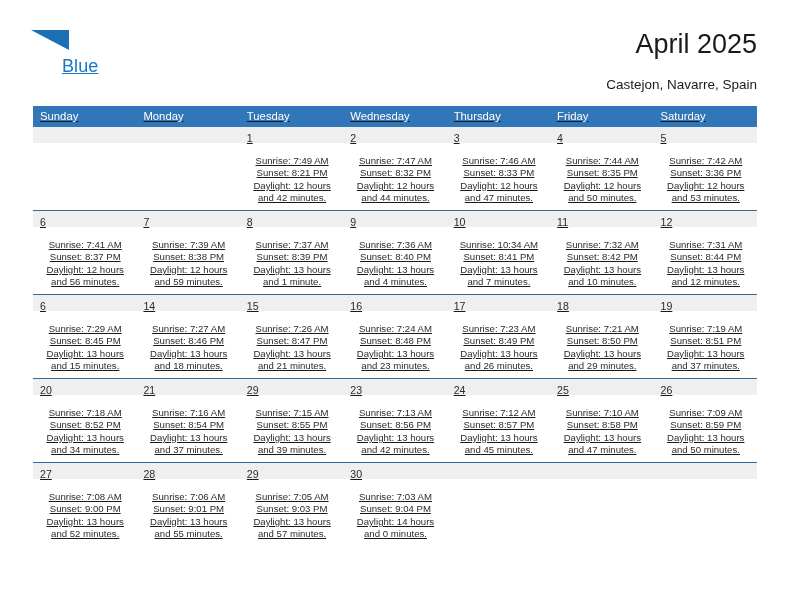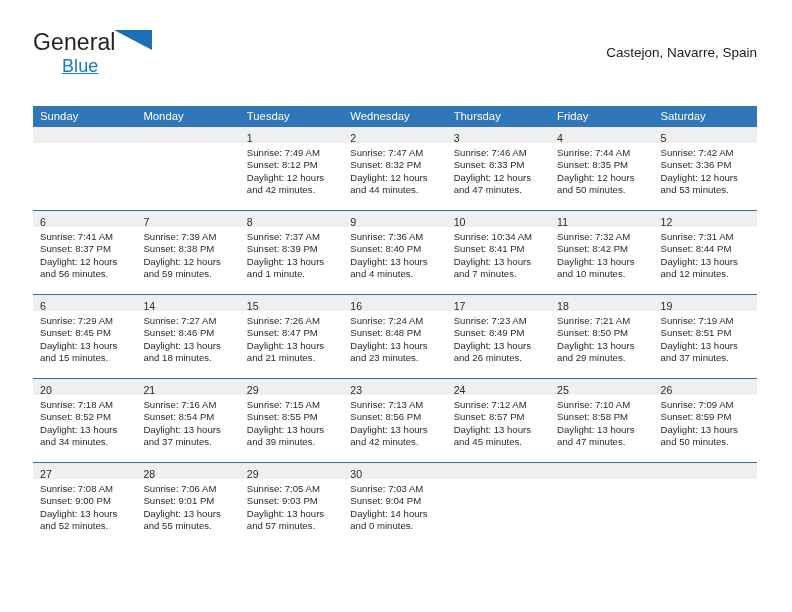--- a/index.html
+++ b/index.html
@@ -83,20 +83,21 @@
   .calendar {
     position: absolute;
     left: 33px;
     top: 106px;
     width: 724px;
   }
   table.cal {
     border-collapse: collapse;
     table-layout: fixed;
     width: 724px;
+    text-decoration: underline;
   }
   table.cal th {
     background: #3076b8;
     color: #ffffff;
     font-size: 11.3px;
     font-weight: normal;
     text-align: left;
     padding: 4px 0 5px 7px;
     height: 11px;
     border: none;
@@ -123,46 +124,48 @@
     height: 16px;
     padding: 1px 0 1px 7px;
     box-sizing: border-box;
   }
   .daynum {
     font-size: 10.6px;
     line-height: 13px;
     color: #2b2b2b;
   }
   .cell-body {
-    padding: 4px 6px 0 7px;
+    padding: 12px 6px 0 7px;
+    text-align: center;
   }
   .cell-body div {
     font-size: 9.6px;
     line-height: 12.4px;
     color: #2b2b2b;
     white-space: nowrap;
   }
 </style>
 </head>
 <body>
 
 <div class="page">
 
   <div class="header">
 
     <div class="brand">
       <div class="brand-line1">
-        <span>General</span><span class="brand-tri"><svg width="40" height="24" viewBox="0 0 40 24">
+        <span class="brand-tri"><svg width="40" height="24" viewBox="0 0 40 24">
               <polygon points="0,2 38,2 38,22" fill="#1b6fb5"></polygon>
             </svg></span>
       </div>
       <div class="brand-line2">Blue</div>
     </div>
 
     <div class="title-block">
+      <div class="cal-title">April 2025</div>
       <div class="cal-subtitle">Castejon, Navarre, Spain</div>
     </div>
 
   </div>
 
   <div class="calendar">
     <table class="cal">
       <colgroup>
         <col style="width:103.4px">
           <col style="width:103.4px">
@@ -193,21 +196,21 @@
             <td class="empty">
               <div class="cell-inner">
                 <div class="daynum-band"><span class="daynum"></span></div>
               </div>
             </td>
             <td>
               <div class="cell-inner">
                 <div class="daynum-band"><span class="daynum">1</span></div>
                 <div class="cell-body">
                   <div>Sunrise: 7:49 AM</div>
-                  <div>Sunset: 8:12 PM</div>
+                  <div>Sunset: 8:21 PM</div>
                   <div>Daylight: 12 hours</div>
                   <div>and 42 minutes.</div>
                 </div>
               </div>
             </td>
             <td>
               <div class="cell-inner">
                 <div class="daynum-band"><span class="daynum">2</span></div>
                 <div class="cell-body">
                   <div>Sunrise: 7:47 AM</div>

